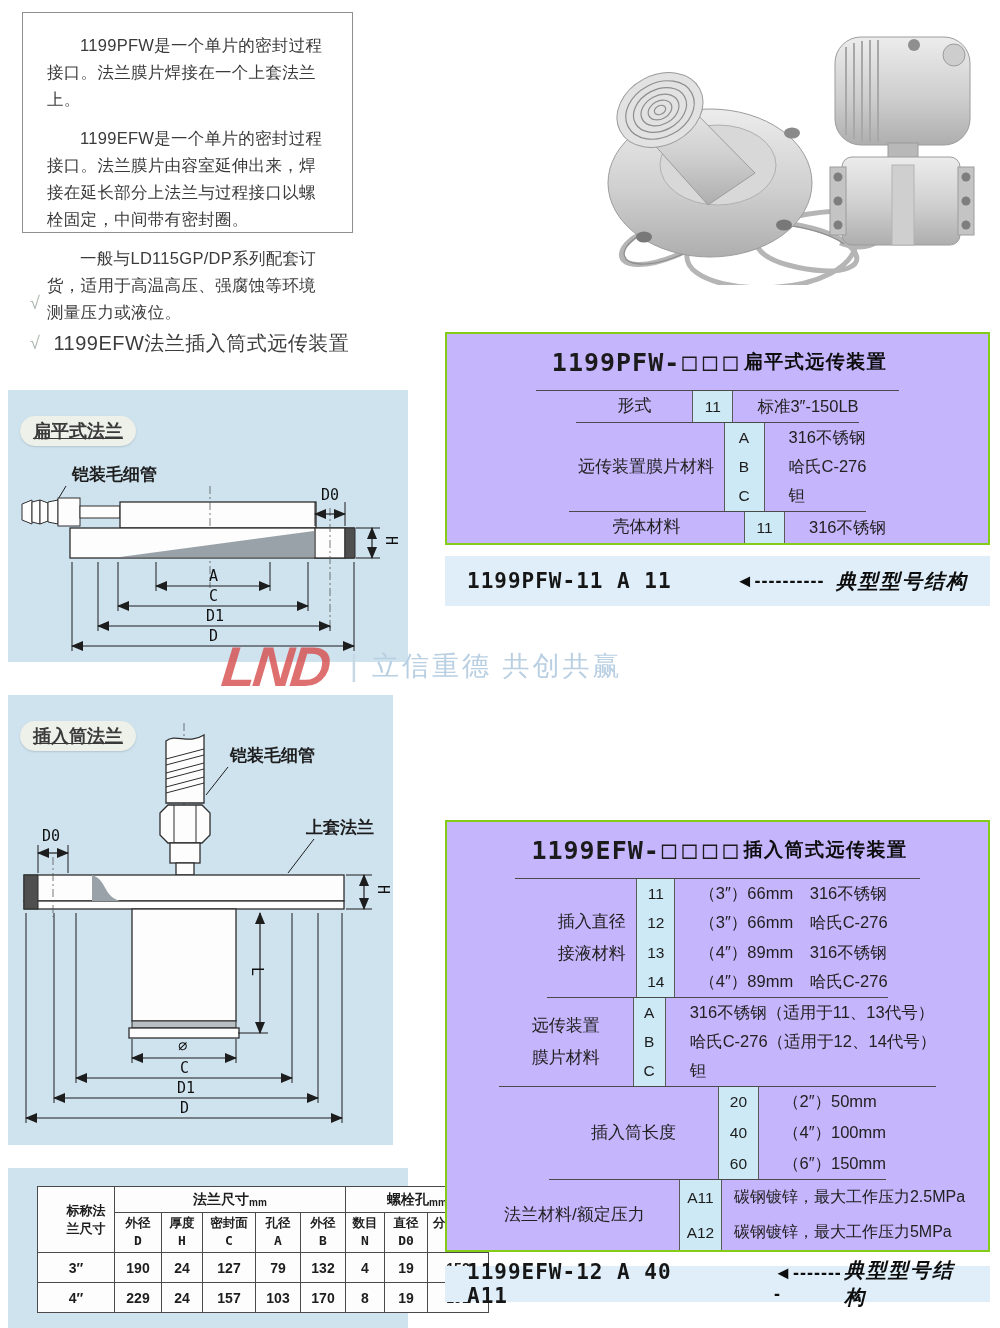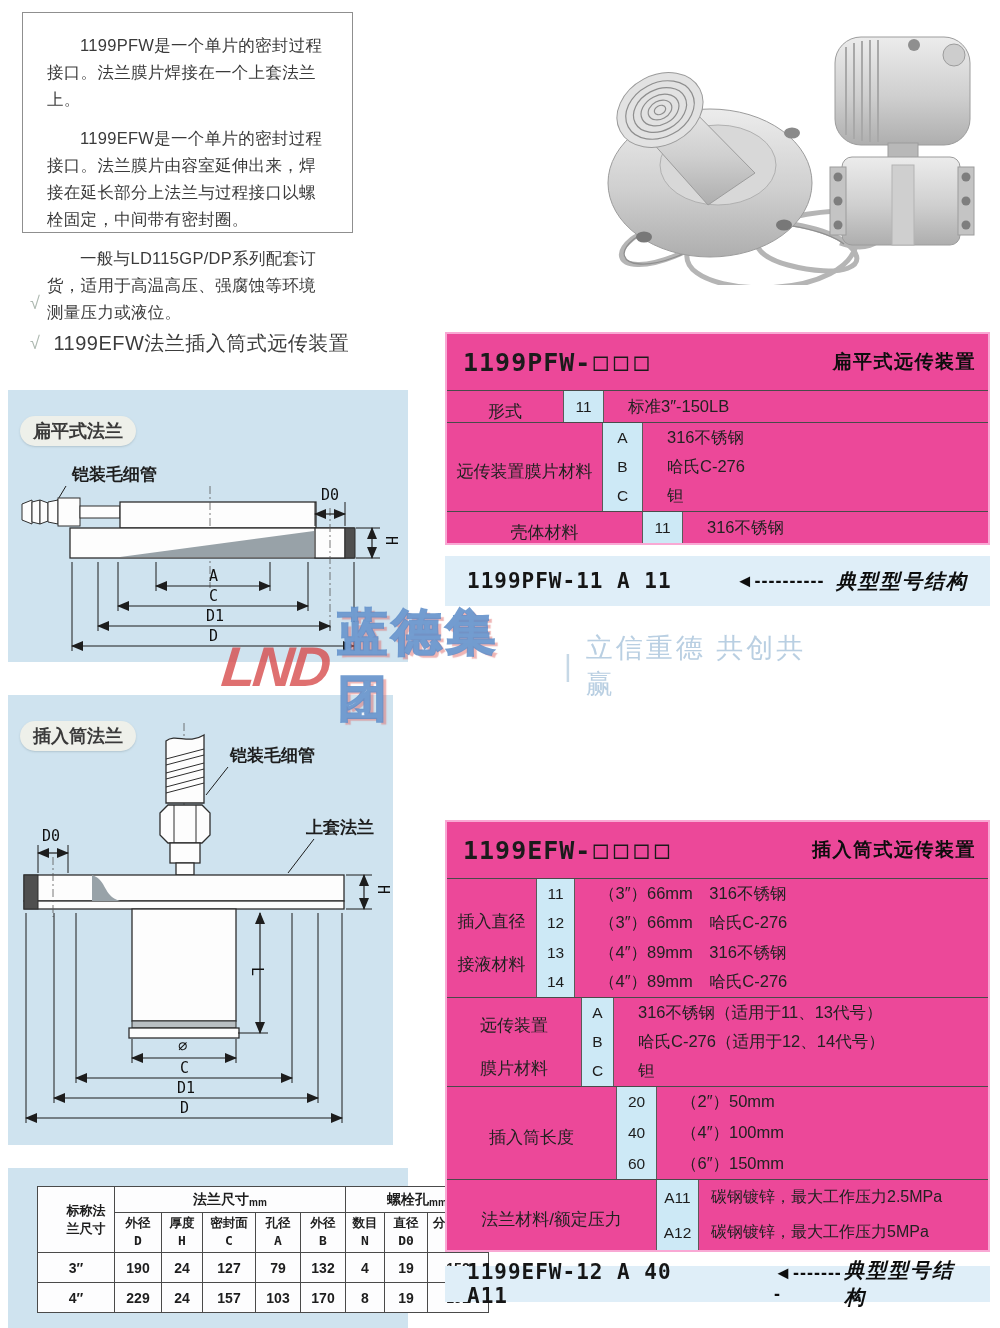--- a/index.html
+++ b/index.html
@@ -14,21 +14,21 @@
 
   
   .feature{position:absolute;left:30px;height:30px;display:flex;align-items:center;
     font-size:20px;color:#3c3c3c;letter-spacing:.5px;}
   .feature .chk{color:#aeb9b1;font-size:18px;margin-right:13px;}
 
   
   .panel{position:absolute;background:#cfe3ef;}
   .badge{position:absolute;left:12px;top:26px;background:#eef0ea;border-radius:15px;
     padding:3px 13px;font-size:18px;font-weight:bold;color:#3a3a3a;z-index:2;
-    box-shadow:0 1px 2px rgba(120,140,150,.35);}
+    box-shadow:0 1px 2px rgba(120,140,150,.35);text-decoration:underline;}
   .draw{position:absolute;left:0;top:0;}
   .draw text{font-family:"Liberation Sans","DejaVu Sans",sans-serif;}
   .draw .cn{font-size:17px;font-weight:bold;fill:#1d1d1d;}
   .draw .dimtxt{font-family:"DejaVu Sans Mono",monospace;font-size:15px;fill:#111;}
   .draw .outl{fill:#fdfdfd;stroke:#2e2e2e;stroke-width:1.3;}
   .draw .grayfill{fill:#98a2a8;stroke:none;}
   .draw .dark{fill:#4f4f4f;stroke:#2e2e2e;stroke-width:1;}
   .draw .cl{stroke:#555;stroke-width:.8;stroke-dasharray:8 3 2 3;fill:none;}
   .draw .dim{stroke:#1d1d1d;stroke-width:1.2;}
   .draw .tick{stroke:#1d1d1d;stroke-width:1;}
@@ -39,34 +39,34 @@
     align-items:center;z-index:5;pointer-events:none;}
   .wm-logo{font-size:56px;font-weight:900;font-style:italic;letter-spacing:-3px;
     color:rgba(214,72,72,.78);transform:skewX(-6deg);}
   .wm-brand{font-size:49px;font-weight:900;letter-spacing:5px;margin-left:10px;
     color:rgba(242,248,253,.92);-webkit-text-stroke:2.2px rgba(92,140,200,.85);
     text-shadow:4px 3px 1px rgba(222,106,106,.5);}
   .wm-divider{font-size:30px;color:#c6d8e6;margin:0 14px 0 22px;font-weight:200;}
   .wm-tagline{font-size:27px;color:#b9cfe2;letter-spacing:3px;}
 
   
-  .spec{position:absolute;background:#ec4899;border:2px solid #f9a8d4;box-sizing:border-box;
-    display:flex;flex-direction:column;}
+  .spec{position:absolute;background:#c4b5fd;border:2px solid #84cc16;box-sizing:border-box;
+    display:flex;flex-direction:column;align-items:center;}
   .spec-header{height:56px;border-bottom:1px solid #4a4a4a;display:flex;align-items:center;
     justify-content:space-between;padding:0 12px 0 16px;}
   .spec-title{font-family:"DejaVu Sans Mono",monospace;font-size:25px;font-weight:700;
     color:#1b1b1b;letter-spacing:1px;display:flex;align-items:center;}
   .spec-title .boxes{font-size:24px;letter-spacing:6px;margin-left:2px;font-weight:400;}
   .spec-tag{font-size:19px;font-weight:900;color:#0e0e0e;letter-spacing:1.5px;}
   .sec{display:flex;border-bottom:1px solid #4a4a4a;align-items:stretch;min-height:0;}
   .sec:last-child{border-bottom:none;flex:1;}
   .sec-label{display:flex;flex-direction:column;justify-content:center;align-items:center;
     font-size:17px;color:#222;border-right:1px solid #5a5a5a;box-sizing:border-box;
     text-align:center;}
-  .sec-label span{line-height:1.9;margin-top:11px;}
+  .sec-label span{line-height:1.9;}
   .sec-codes{display:flex;flex-direction:column;justify-content:space-around;
     background:#cde9f6;border-right:1px solid #5a5a5a;box-sizing:border-box;
     text-align:center;font-size:15.5px;color:#1c1c1c;}
   .sec-descs{flex:1;display:flex;flex-direction:column;justify-content:space-around;
     padding-left:24px;font-size:16.5px;color:#222;}
   .sec--tight .sec-descs{padding-left:12px;font-size:16px;}
 
   
   .model-bar{position:absolute;background:#dfeef8;display:flex;align-items:center;
     box-sizing:border-box;padding:0 22px;}
@@ -219,21 +219,20 @@
     <text class="dimtxt" x="198" y="231">D1</text>
     <line class="tick" x1="64" y1="172" x2="64" y2="261"></line>
       <line class="tick" x1="346" y1="172" x2="346" y2="261"></line>
     <line class="dim" x1="64" y1="256" x2="346" y2="256" marker-start="url(#ar1)" marker-end="url(#ar1)"></line>
     <text class="dimtxt" x="201" y="251">D</text>
   </svg>
 </div>
 
 <div class="watermark">
   <span class="wm-logo">LND</span>
-  <span class="wm-brand">蓝德集团</span>
   <span class="wm-divider">|</span>
   <span class="wm-tagline">立信重德 共创共赢</span>
 </div>
 
 <div class="panel" style="left:8px;top:695px;width:385px;height:450px;">
   <div class="badge">插入筒法兰</div>
   <svg class="draw" width="385" height="450" viewBox="0 0 385 450">
     <defs>
       <marker id="ar2" markerWidth="12" markerHeight="10" refX="11" refY="5" orient="auto-start-reverse" markerUnits="userSpaceOnUse">
         <path d="M0,0 L12,5 L0,10 z" fill="#1d1d1d"></path>

